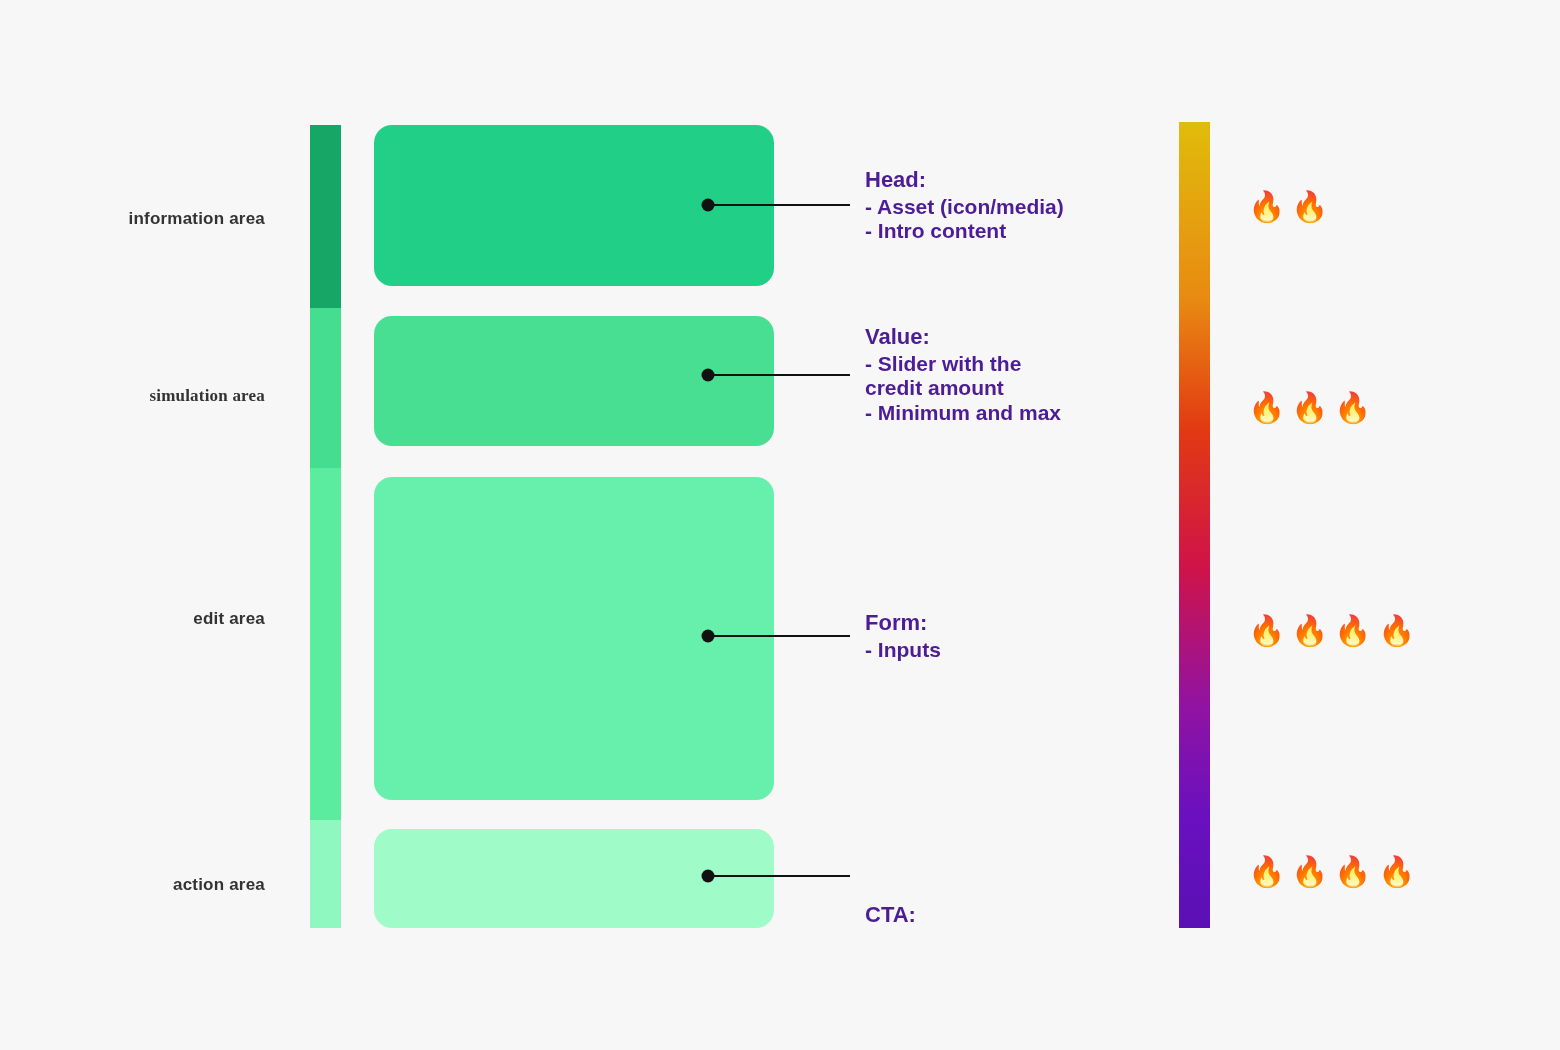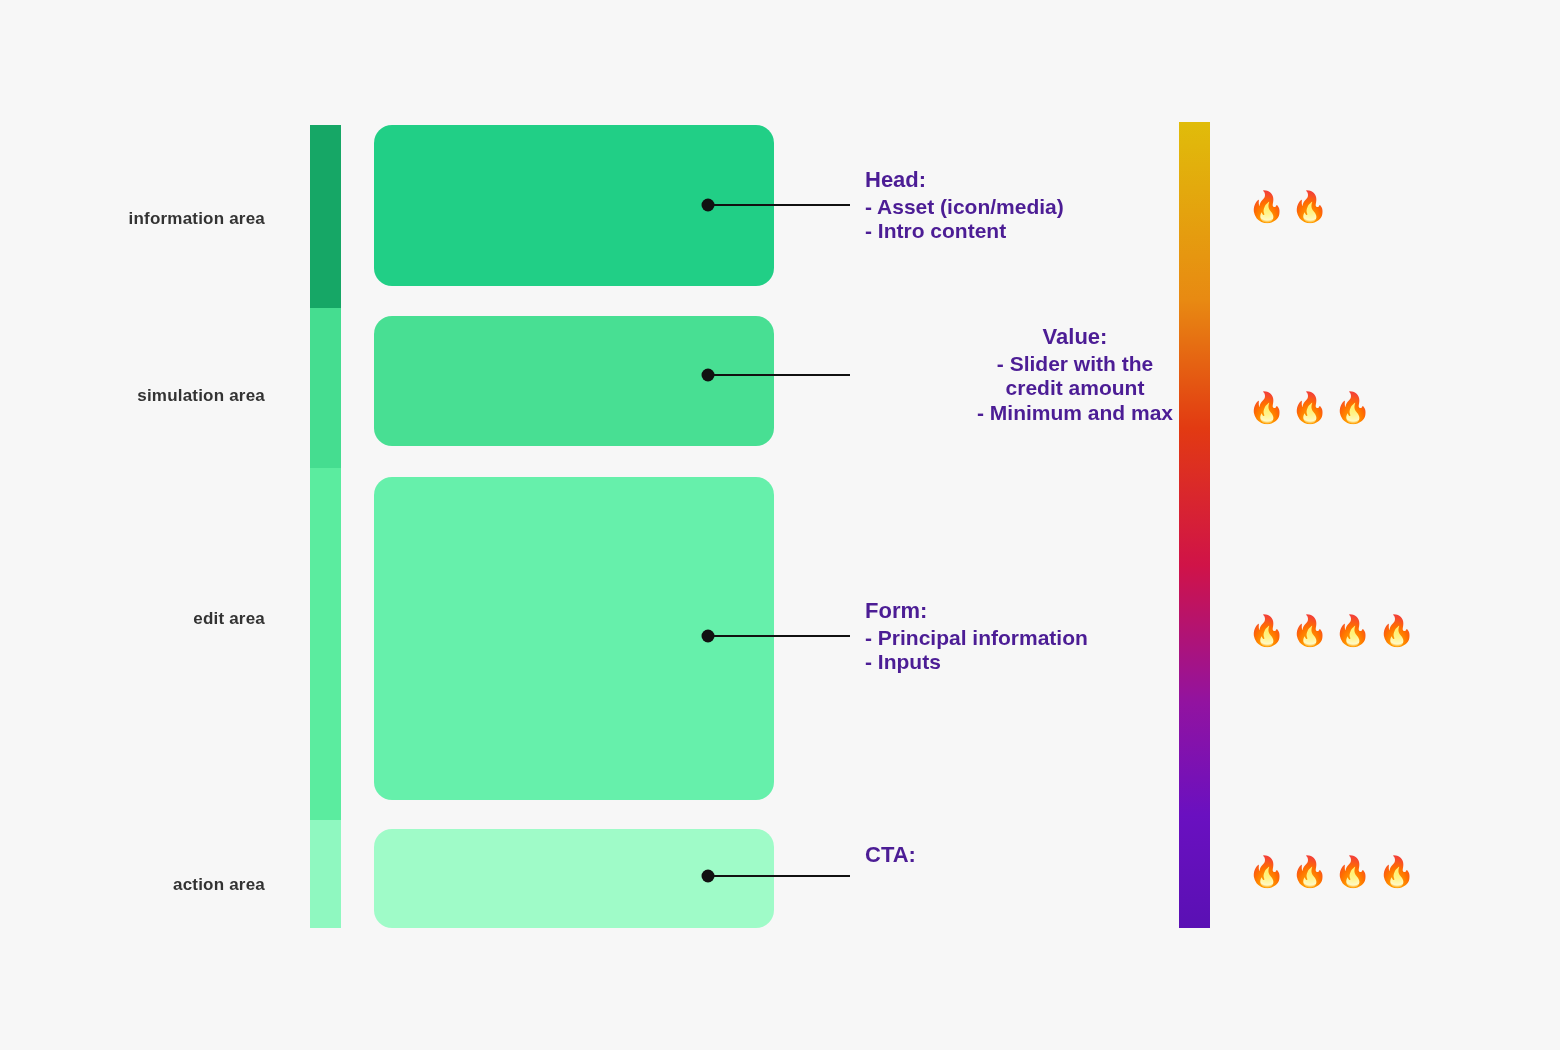--- a/index.html
+++ b/index.html
@@ -121,21 +121,21 @@
     transform: translateY(-50%);
   }
 </style>
 </head>
 <body>
 
 <div id="canvas">
 
   <div class="label-col" id="label-col">
       <div class="axis-label" style="top: 207px;">information area</div>
-      <div class="axis-label" style="top: 384px;">simulation area</div>
+      <div class="axis-label" style="top: 384px; font-family: Liberation Serif, serif;">simulation area</div>
       <div class="axis-label" style="top: 607px; text-align: center;">edit area</div>
       <div class="axis-label" style="top: 873px;">action area</div>
     </div>
 
   <div class="stripe-col" id="stripe-col">
       <div class="stripe-seg" style="top: 0px; height: 183px; background: rgb(22, 167, 102);"></div>
       <div class="stripe-seg" style="top: 183px; height: 160px; background: rgb(69, 221, 144);"></div>
       <div class="stripe-seg" style="top: 343px; height: 352px; background: rgb(91, 236, 159);"></div>
       <div class="stripe-seg" style="top: 695px; height: 108px; background: rgb(143, 248, 192);"></div>
     </div>
@@ -150,36 +150,35 @@
   <div id="anno-group">
       <div class="leader-dot" style="left: 708px; top: 205px;"></div>
       <div class="leader" style="left: 708px; top: 204px; width: 142px;"></div>
       <div class="annotation" style="top: 205px;">
         <div class="anno-title">Head:</div>
         <div class="anno-line">- Asset (icon/media)</div>
         <div class="anno-line">- Intro content</div>
       </div>
       <div class="leader-dot" style="left: 708px; top: 375px;"></div>
       <div class="leader" style="left: 708px; top: 374px; width: 142px;"></div>
-      <div class="annotation" style="top: 375px; text-align: center;">
+      <div class="annotation" style="top: 375px;">
         <div class="anno-title">Value:</div>
         <div class="anno-line">- Slider with the</div>
         <div class="anno-line">credit amount</div>
         <div class="anno-line">- Minimum and max</div>
       </div>
       <div class="leader-dot" style="left: 708px; top: 636px;"></div>
       <div class="leader" style="left: 708px; top: 635px; width: 142px;"></div>
       <div class="annotation" style="top: 636px;">
         <div class="anno-title">Form:</div>
-        <div class="anno-line">- Principal information</div>
         <div class="anno-line">- Inputs</div>
       </div>
       <div class="leader-dot" style="left: 708px; top: 876px;"></div>
       <div class="leader" style="left: 708px; top: 875px; width: 142px;"></div>
-      <div class="annotation" style="top: 856px;">
+      <div class="annotation" style="top: 916px;">
         <div class="anno-title">CTA:</div>
       </div>
     </div>
 
   <div class="gradient-bar" id="gradient-bar" style="background: linear-gradient(rgb(224, 188, 10) 0%, rgb(232, 138, 18) 22%, rgb(226, 58, 18) 38%, rgb(208, 19, 72) 55%, rgb(146, 19, 160) 72%, rgb(106, 16, 192) 86%, rgb(90, 16, 180) 100%);"></div>
 
   <div id="fire-group">
       <div class="fire-row" style="top: 207px;"><span>🔥</span><span>🔥</span></div>
       <div class="fire-row" style="top: 408px;"><span>🔥</span><span>🔥</span><span>🔥</span></div>
       <div class="fire-row" style="top: 631px;"><span>🔥</span><span>🔥</span><span>🔥</span><span>🔥</span></div>

